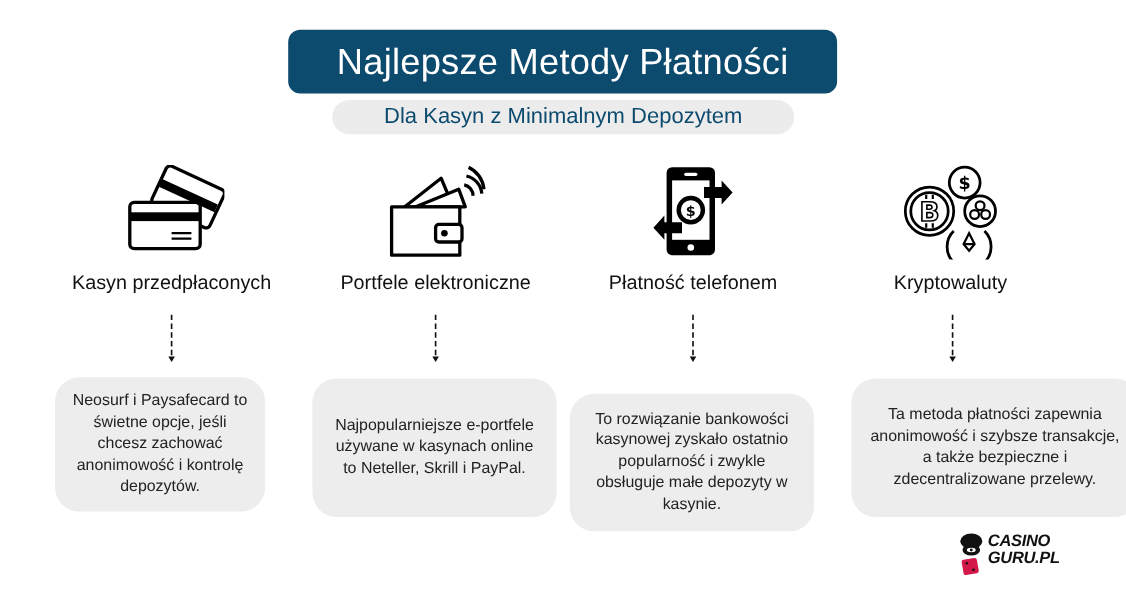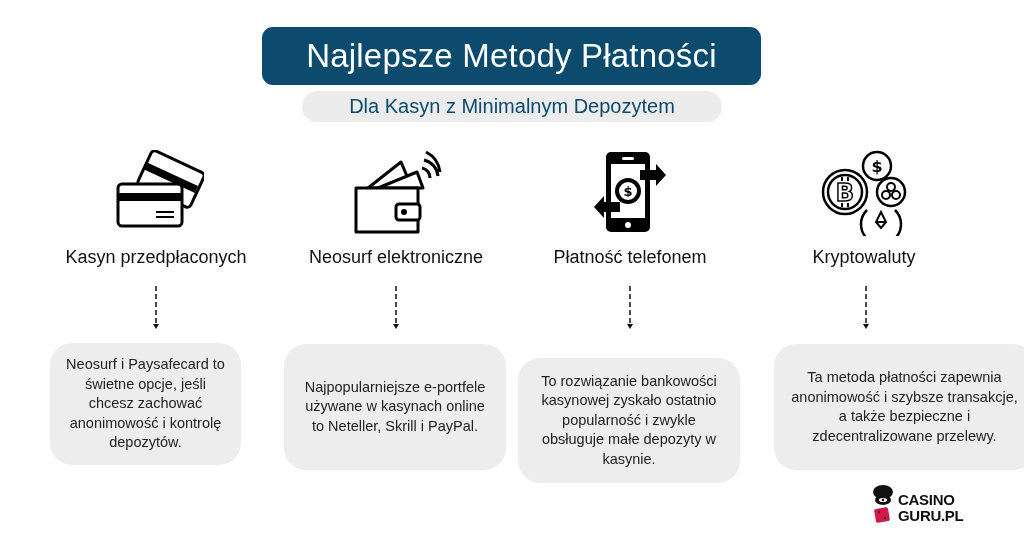--- a/index.html
+++ b/index.html
@@ -22,21 +22,21 @@
   .icon { position: absolute; }
   .method-title {
     position: absolute; top: 247px; font-size: 18px; color: #111; text-align: center; white-space: nowrap;
   }
   .connector { position: absolute; top: 286px; width: 8px; height: 44px; }
   .desc-box {
     position: absolute; top: 344px; height: 126px; background: #ededed; border-radius: 22px;
     display: flex; align-items: center; justify-content: center; text-align: center;
     font-size: 14.5px; line-height: 19.5px; color: #222; box-sizing: border-box; padding: 0 14px;
   }
-  .logo { position: absolute; left: 872px; top: 484px; display: flex; align-items: flex-end; }
+  .logo { position: absolute; left: 872px; top: 484px; display: flex; align-items: flex-start; font-style: italic; }
   .logo-text { font-weight: bold; font-size: 15px; line-height: 16px; color: #111; margin-left: 4px; letter-spacing: -0.3px; }
 </style>
 </head>
 <body>
 
 <div class="title-banner">
   <span>Najlepsze Metody Płatności</span>
 </div>
 <div class="subtitle-pill">
   <span>Dla Kasyn z Minimalnym Depozytem</span>
@@ -67,21 +67,21 @@
       <polygon points="18,40 51,14 62,40" fill="#fff"></polygon>
       <polygon points="28,40 67,24 73,40" fill="#fff"></polygon>
       <rect x="6" y="40" width="62" height="44" fill="#fff"></rect>
       <rect x="46" y="56" width="24" height="16" rx="3" fill="#fff"></rect>
       <path d="M72 20 a10 10 0 0 1 8 10"></path>
       <path d="M74 12 a18 18 0 0 1 14 16"></path>
       <path d="M76 4 a26 26 0 0 1 14 20"></path>
     </g>
     <circle cx="54" cy="64" r="3" fill="#000"></circle>
   </svg>
-  <div class="method-title" style="left:284px;width:224px">Neosurf elektroniczne</div>
+  <div class="method-title" style="left:284px;width:224px">Portfele elektroniczne</div>
   <svg class="connector" style="left:392px" viewBox="0 0 8 44">
     <line x1="4" y1="0" x2="4" y2="38" stroke="#111" stroke-width="1.5" stroke-dasharray="5,3"></line>
     <polygon points="1,38 7,38 4,43" fill="#111"></polygon>
   </svg>
   <div class="desc-box" style="left:284px;width:222px">Najpopularniejsze e-portfele używane w kasynach online to Neteller, Skrill i PayPal.</div>
 </div>
 
 <div>
   <svg class="icon" style="left:592px;top:150px" width="78" height="86" viewBox="0 0 78 86">
     <rect x="14" y="2" width="44" height="80" rx="5" fill="#000"></rect>

